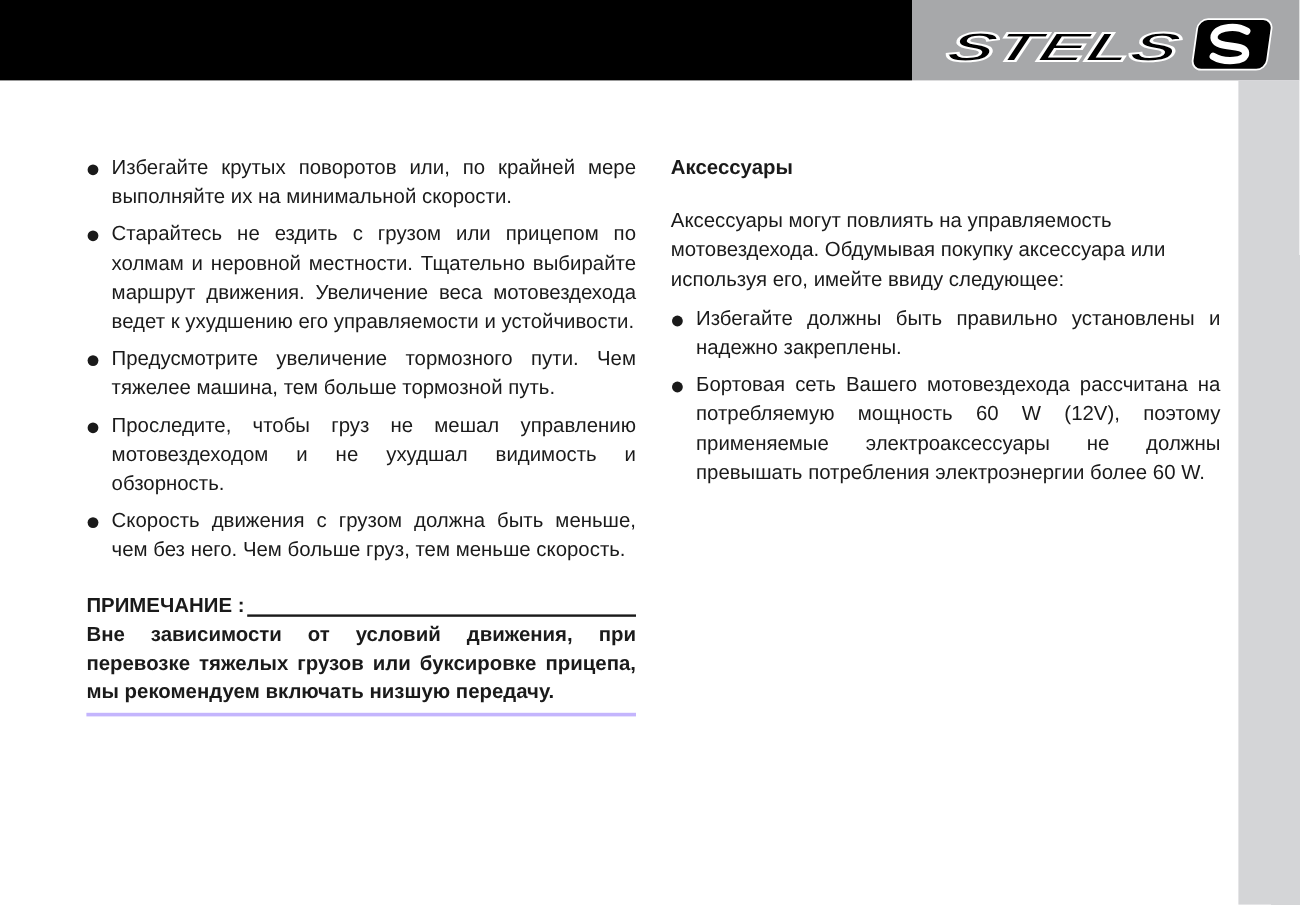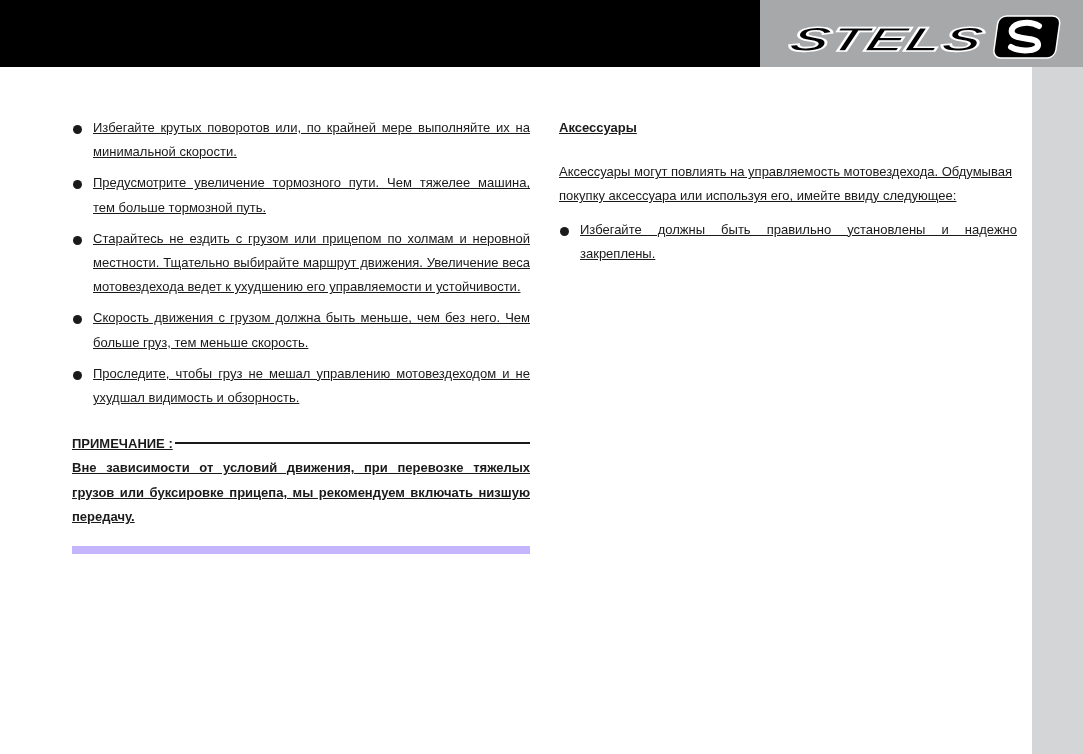--- a/index.html
+++ b/index.html
@@ -2,29 +2,29 @@
 <html><head>
 <meta charset="utf-8">
 <style>
   html, body { margin:0; padding:0; }
   body { width:1083px; height:754px; position:relative; background:#ffffff; overflow:hidden;
          font-family:"Liberation Sans", sans-serif; color:#1a1a1a; }
   .hdr-black { position:absolute; left:0; top:0; width:760px; height:67px; background:#000; }
   .hdr-gray { position:absolute; left:760px; top:0; width:323px; height:67px; background:#a7a8aa; }
   .side-strip { position:absolute; left:1032px; top:67px; width:51px; height:687px; background:#d4d5d7; }
   .logo { position:absolute; left:783px; top:14px; width:290px; height:46px; }
-  .col { position:absolute; top:116px; font-size:13px; line-height:24.2px;text-decoration:underline; }
+  .col { position:absolute; top:128px; font-size:17px; line-height:24.2px; }
   .col-left { left:72px; width:458px; }
   .col-right { left:559px; width:458px; }
   ul.bul { list-style:none; margin:0; padding:0; }
   ul.bul li { position:relative; padding-left:21px; text-align:justify; margin-bottom:7px; }
   ul.bul li .dot { position:absolute; left:1px; top:9px; width:9px; height:9px; border-radius:50%; background:#1a1a1a; }
-  .note-head { margin-top:22px; font-weight:bold; display:flex; align-items:center; }
+  .note-head { margin-top:22px; font-weight:bold; display:flex; align-items:flex-end; }
   .note-head .line { flex:1; border-bottom:2px solid #1a1a1a; margin-left:2px; margin-bottom:3px; }
-  .note-body { font-weight:bold; text-align:justify; text-align-last:left; padding-bottom:17px; border-bottom:8px solid #c4b5fd; }
+  .note-body { font-weight:bold; text-align:justify; text-align-last:left; padding-bottom:5px; border-bottom:3px solid #c4b5fd; }
   .acc-title { font-weight:bold; margin-bottom:2px; }
   .acc-intro { margin-bottom:9px;margin-top:20px; }
 </style>
 </head>
 <body>
 
 <div class="hdr-black"></div>
 <div class="hdr-gray"></div>
 <div class="side-strip"></div>
 
@@ -34,31 +34,32 @@
   </g>
   <g>
     <rect x="210" y="2" width="62" height="42" rx="8" fill="#000" stroke="#fff" stroke-width="1.5" transform="skewX(-8) translate(6,0)"></rect>
     <path d="M256 12 C246 6, 226 9, 229 19 C232 27, 254 22, 255 30 C256 38, 236 38, 228 33" fill="none" stroke="#fff" stroke-width="6" stroke-linecap="round"></path>
   </g>
 </svg>
 
 <div class="col col-left">
   <ul class="bul">
     <li><span class="dot"></span><span>Избегайте крутых поворотов или, по крайней мере выполняйте их на минимальной скорости.</span></li>
+    <li><span class="dot"></span><span>Старайтесь не ездить с грузом или прицепом по холмам и неровной местности. Тщательно выбирайте маршрут движения. Увеличение веса мотовездехода ведет к ухудшению его управляемости и устойчивости.</span></li>
     <li><span class="dot"></span><span>Предусмотрите увеличение тормозного пути. Чем тяжелее машина, тем больше тормозной путь.</span></li>
-    <li><span class="dot"></span><span>Старайтесь не ездить с грузом или прицепом по холмам и неровной местности. Тщательно выбирайте маршрут движения. Увеличение веса мотовездехода ведет к ухудшению его управляемости и устойчивости.</span></li>
+    <li><span class="dot"></span><span>Проследите, чтобы груз не мешал управлению мотовездеходом и не ухудшал видимость и обзорность.</span></li>
     <li><span class="dot"></span><span>Скорость движения с грузом должна быть меньше, чем без него. Чем больше груз, тем меньше скорость.</span></li>
-    <li><span class="dot"></span><span>Проследите, чтобы груз не мешал управлению мотовездеходом и не ухудшал видимость и обзорность.</span></li>
   </ul>
   <div class="note-head">
     <span>ПРИМЕЧАНИЕ :</span>
     <span class="line"></span>
   </div>
   <div class="note-body">Вне зависимости от условий движения, при перевозке тяжелых грузов или буксировке прицепа, мы рекомендуем включать низшую передачу.</div>
 </div>
 
 <div class="col col-right">
   <div class="acc-title">Аксессуары</div>
   <div class="acc-intro">Аксессуары могут повлиять на управляемость мотовездехода. Обдумывая покупку аксессуара или используя его, имейте ввиду следующее:</div>
   <ul class="bul">
     <li><span class="dot"></span><span>Избегайте должны быть правильно установлены и надежно закреплены.</span></li>
+    <li><span class="dot"></span><span>Бортовая сеть Вашего мотовездехода рассчитана на потребляемую мощность 60 W (12V), поэтому применяемые электроаксессуары не должны превышать потребления электроэнергии более 60 W.</span></li>
   </ul>
 </div>
 
 </body></html>

